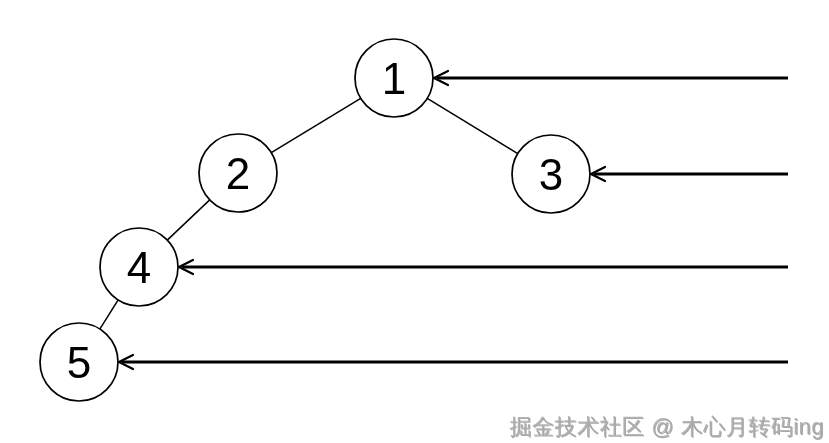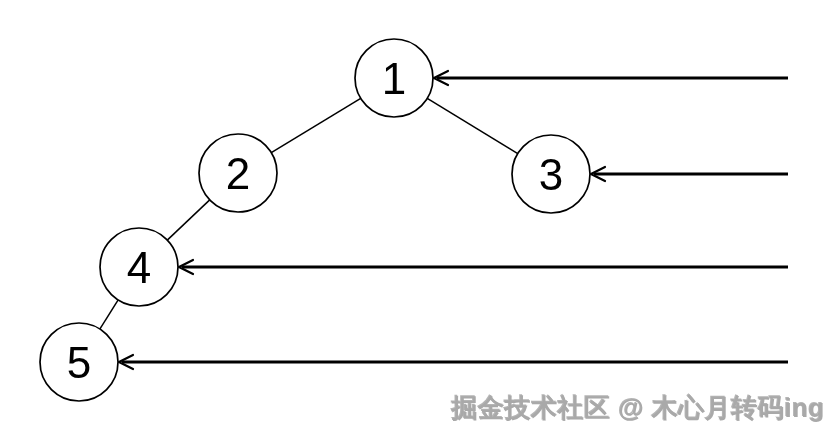--- a/index.html
+++ b/index.html
@@ -19,23 +19,23 @@
     inset: 0;
   }
   #tree-canvas {
     position: absolute;
     left: 0;
     top: 0;
   }
   .watermark {
     position: absolute;
     right: 4px;
-    bottom: 17px;
-    font-size: 26px;
-    font-weight: bold;
+    bottom: 0;
+    font-size: 22px;
+    font-weight: normal;
     letter-spacing: 0.5px;
     white-space: nowrap;
     text-shadow: -1px -1px 0 rgba(120,120,120,0.55), 2px 2px 1px rgba(255,255,255,0.95);
     user-select: none;
   }
 </style>
 </head>
 <body>
 
 <div class="stage">

